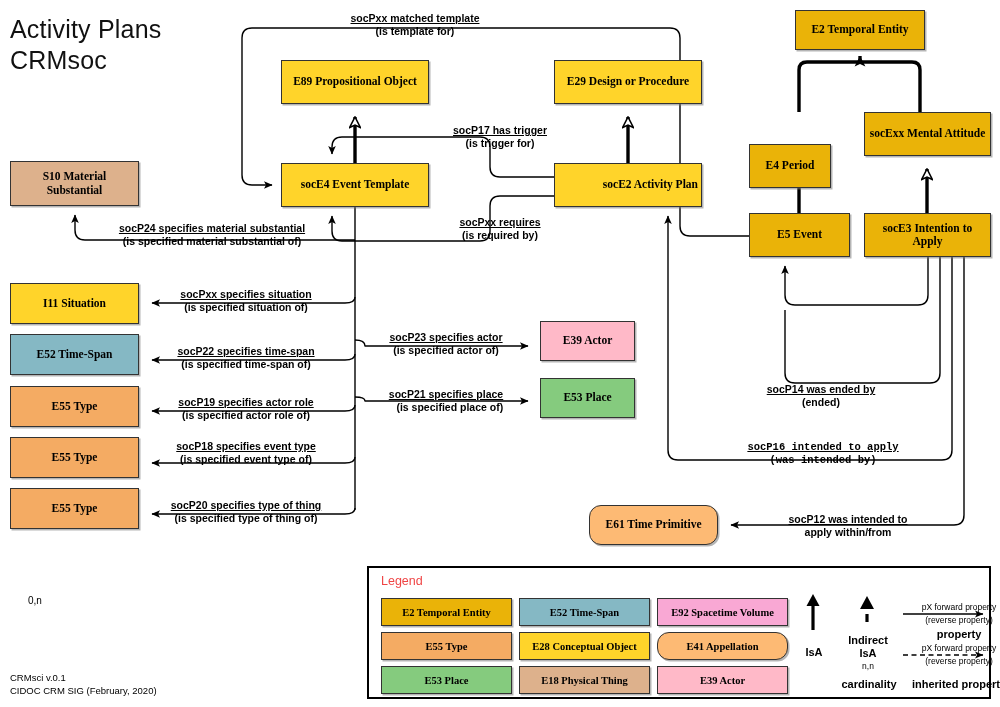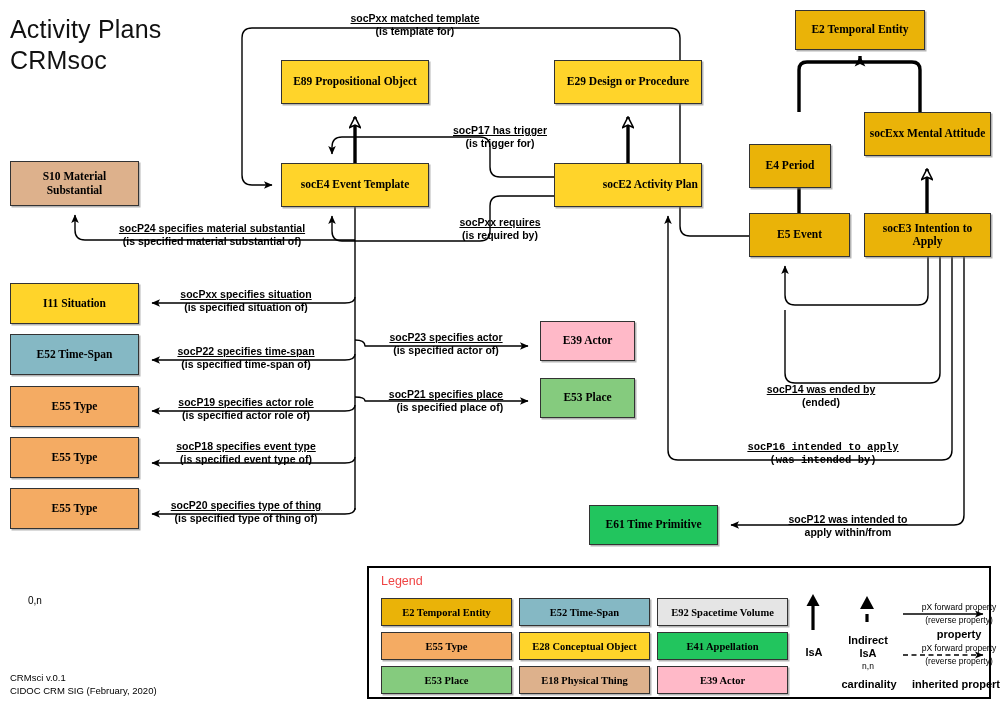--- a/index.html
+++ b/index.html
@@ -13,22 +13,22 @@
        font-family:"Liberation Serif","DejaVu Serif",serif;font-weight:bold;
        font-size:11.5px;color:#000;line-height:1.15;padding:1px 3px;
        box-shadow:1.5px 1.5px 0 rgba(120,120,120,.55);}
   .c-blue  {background:#eab308;}
   .c-yellow{background:#ffd42a;}
   .c-orange{background:#f4ab63;}
   .c-teal  {background:#85b8c4;}
   .c-tan   {background:#ddb18c;}
   .c-pink  {background:#ffb9c8;}
   .c-green {background:#85cb7e;}
-  .c-cream {background:#22c55e;}
-  .c-purple{background:#e5e5e5;}
+  .c-cream {background:#fdba74;border-radius:12px;}
+  .c-purple{background:#f9a8d4;}
 
   
   #title{position:absolute;left:10px;top:14px;font-size:25px;color:#111;
          line-height:1.22;letter-spacing:.2px;}
 
   
   .elabel{position:absolute;font-size:10.5px;color:#000;text-align:center;
           line-height:1.22;white-space:nowrap;font-weight:bold;}
   .elabel .fwd{text-decoration:underline;display:block;}
   .elabel .rev{display:block;}

